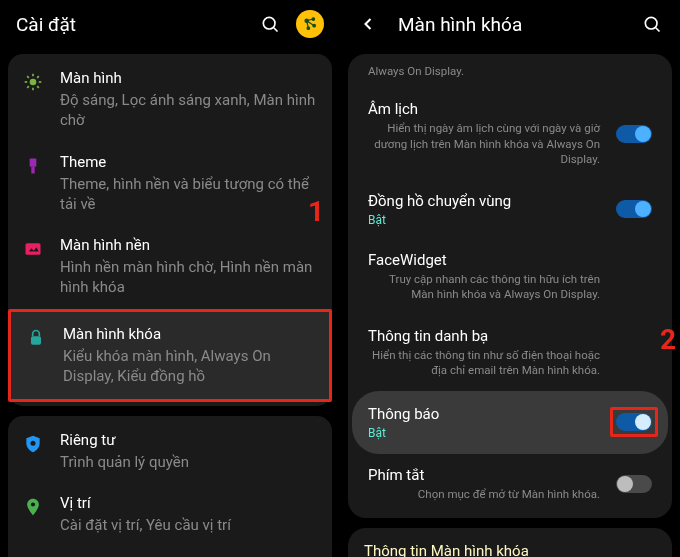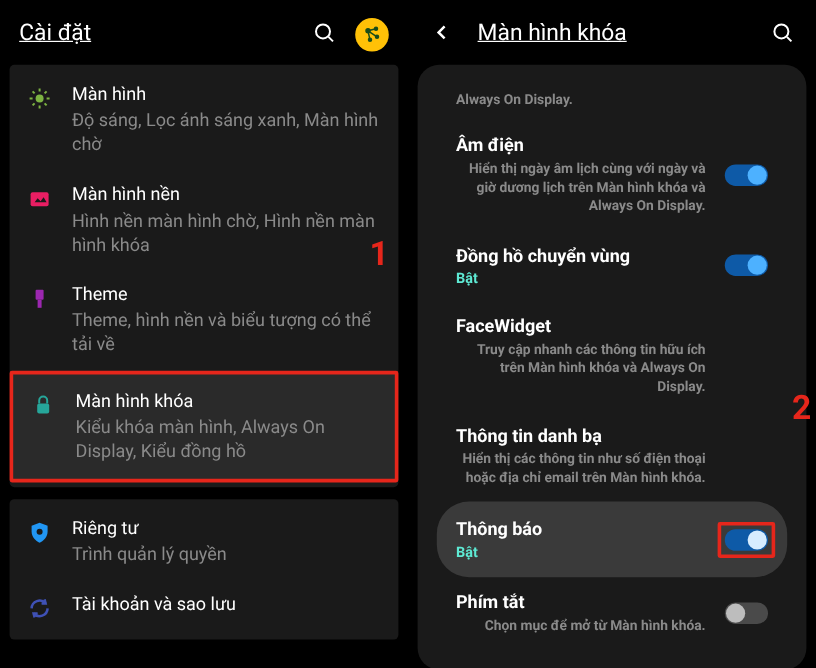--- a/index.html
+++ b/index.html
@@ -13,23 +13,23 @@
   }
   .phone {
     width: 340px;
     height: 557px;
     background: #000;
     position: relative;
     color: #fff;
   }
   .header {
     display: flex;
+    align-items: center;
     height: 48px;
     padding: 15px 16px;
-    text-decoration: underline;
   }
   .header-title {
     font-size: 19px;
     font-weight: 400;
     flex: 1;
     color: #fff;
   }
   .header-title-inset {
     margin-left: 18px;
   }
@@ -57,21 +57,21 @@
     display: flex;
     align-items: center;
     justify-content: center;
     font-size: 14px;
   }
   .content {
     padding: 6px 8px 0 8px;
   }
   .group {
     background: #1a1a1a;
-    border-radius: 4px;
+    border-radius: 15px;
     margin-bottom: 10px;
     padding: 4px 0;
   }
   .item {
     display: flex;
     align-items: flex-start;
     padding: 11px 14px;
     position: relative;
   }
   .item-icon {
@@ -113,24 +113,23 @@
   .badge-1 { top: 195px; right: 16px; }
   .badge-2 { top: 323px; right: 4px; }
 
   
   .content-r {
     padding: 0 8px;
   }
   .group-r {
     background: #1a1a1a;
     border-radius: 18px;
-    padding: 16px;
+    padding: 4px;
     margin-top: 6px;
     overflow: hidden;
-    font-weight: bold;
   }
   .row {
     padding: 12px 16px;
     position: relative;
   }
   .row-title {
     font-size: 15px;
     color: #fff;
     margin-bottom: 3px;
   }
@@ -276,42 +275,42 @@
               </g>
             </svg>
         </div>
         <div class="item-body">
           <div class="item-title">Màn hình</div>
           <div class="item-sub">Độ sáng, Lọc ánh sáng xanh, Màn hình chờ</div>
         </div>
       </div>
       <div class="item">
         <div class="item-icon">
+          <svg width="20" height="20" viewBox="0 0 24 24" fill="#9c27b0">
+              <rect x="8" y="3" width="8" height="10" rx="1"></rect>
+              <rect x="10" y="13" width="4" height="8"></rect>
+            </svg>
+        </div>
+        <div class="item-body">
+          <div class="item-title">Theme</div>
+          <div class="item-sub">Theme, hình nền và biểu tượng có thể tải về</div>
+        </div>
+      </div>
+      <div class="item">
+        <div class="item-icon">
           <svg width="20" height="20" viewBox="0 0 24 24" fill="#e91e63">
               <rect x="3" y="5" width="18" height="14" rx="2"></rect>
               <polygon points="7,15 10,11 13,14 16,10 19,15" fill="#1a1a1a"></polygon>
             </svg>
         </div>
         <div class="item-body">
           <div class="item-title">Màn hình nền</div>
           <div class="item-sub">Hình nền màn hình chờ, Hình nền màn hình khóa</div>
         </div>
       </div>
-      <div class="item">
-        <div class="item-icon">
-          <svg width="20" height="20" viewBox="0 0 24 24" fill="#9c27b0">
-              <rect x="8" y="3" width="8" height="10" rx="1"></rect>
-              <rect x="10" y="13" width="4" height="8"></rect>
-            </svg>
-        </div>
-        <div class="item-body">
-          <div class="item-title">Theme</div>
-          <div class="item-sub">Theme, hình nền và biểu tượng có thể tải về</div>
-        </div>
-      </div>
       <div class="item item-highlight highlight-red">
         <div class="item-icon">
           <svg width="20" height="20" viewBox="0 0 24 24" fill="#26a69a">
               <rect x="6" y="10" width="12" height="10" rx="2"></rect>
               <path d="M8 10 V7 a4 4 0 0 1 8 0 v3" fill="none" stroke="#26a69a" stroke-width="2"></path>
             </svg>
         </div>
         <div class="item-body">
           <div class="item-title">Màn hình khóa</div>
           <div class="item-sub">Kiểu khóa màn hình, Always On Display, Kiểu đồng hồ</div>
@@ -323,20 +322,32 @@
       <div class="item">
         <div class="item-icon">
           <svg width="20" height="20" viewBox="0 0 24 24" fill="#2196f3">
               <path d="M12 2 L20 5 V11 C20 16 16 20 12 22 C8 20 4 16 4 11 V5 Z"></path>
               <circle cx="12" cy="11" r="3" fill="#1a1a1a"></circle>
             </svg>
         </div>
         <div class="item-body">
           <div class="item-title">Riêng tư</div>
           <div class="item-sub">Trình quản lý quyền</div>
+        </div>
+      </div>
+      <div class="item">
+        <div class="item-icon">
+          <svg width="20" height="20" viewBox="0 0 24 24" fill="#4caf50">
+              <path d="M12 2 C8 2 5 5 5 9 C5 14 12 22 12 22 S19 14 19 9 C19 5 16 2 12 2 Z"></path>
+              <circle cx="12" cy="9" r="2.5" fill="#1a1a1a"></circle>
+            </svg>
+        </div>
+        <div class="item-body">
+          <div class="item-title">Vị trí</div>
+          <div class="item-sub">Cài đặt vị trí, Yêu cầu vị trí</div>
         </div>
       </div>
       <div class="item">
         <div class="item-icon">
           <svg width="20" height="20" viewBox="0 0 24 24" fill="none" stroke="#3f51b5" stroke-width="2.5">
               <path d="M4 12 a8 8 0 0 1 14 -5"></path>
               <path d="M20 12 a8 8 0 0 1 -14 5"></path>
               <polyline points="17,3 18,7 14,7" fill="#3f51b5"></polyline>
               <polyline points="7,21 6,17 10,17" fill="#3f51b5"></polyline>
             </svg>
@@ -366,21 +377,21 @@
           <line x1="21" y1="21" x2="16.5" y2="16.5"></line>
         </svg>
     </div>
   </div>
 
   <div class="content-r">
     <div class="group-r">
       <div class="truncated">Always On Display.</div>
 
       <div class="row">
-        <div class="row-title">Âm điện</div>
+        <div class="row-title">Âm lịch</div>
         <div class="row-sub">Hiển thị ngày âm lịch cùng với ngày và giờ dương lịch trên Màn hình khóa và Always On Display.</div>
         <div class="toggle toggle-on"></div>
       </div>
 
       <div class="row">
         <div class="row-title">Đồng hồ chuyển vùng</div>
         <div class="row-status">Bật</div>
         <div class="toggle toggle-on"></div>
       </div>
 

